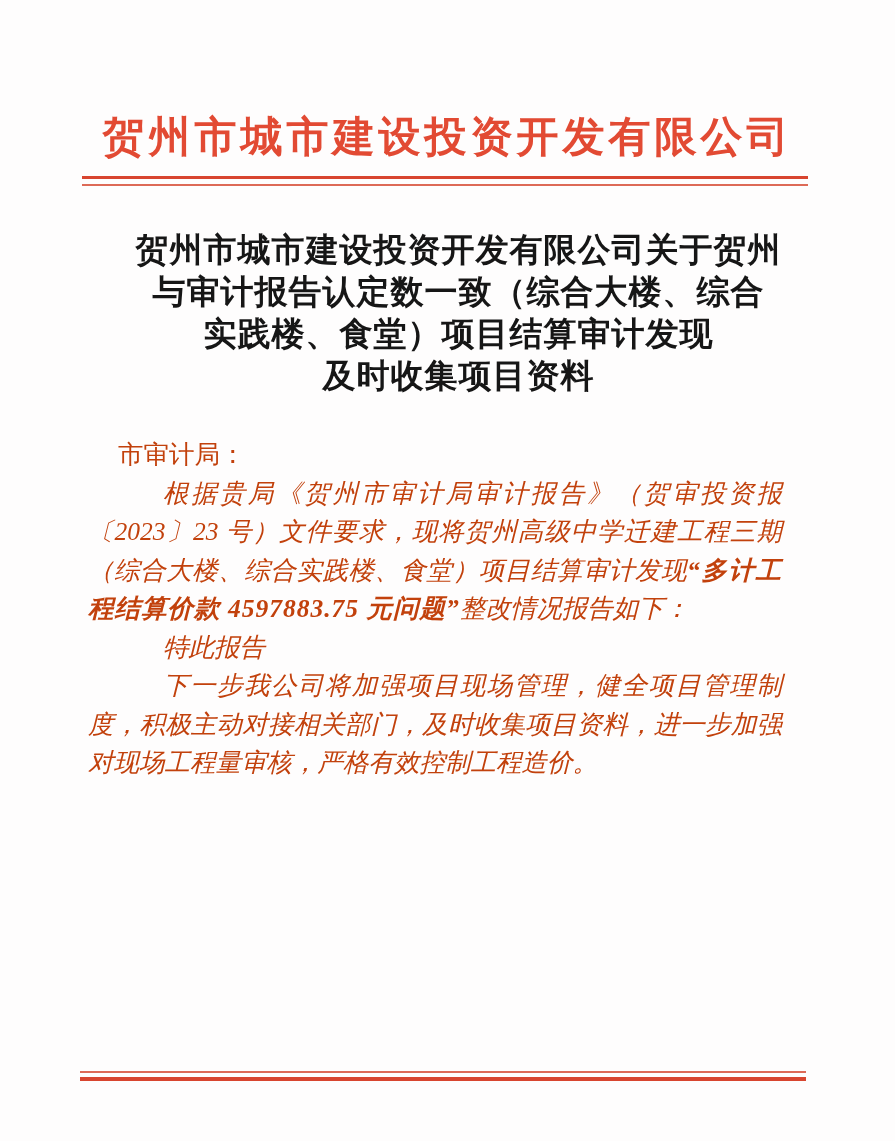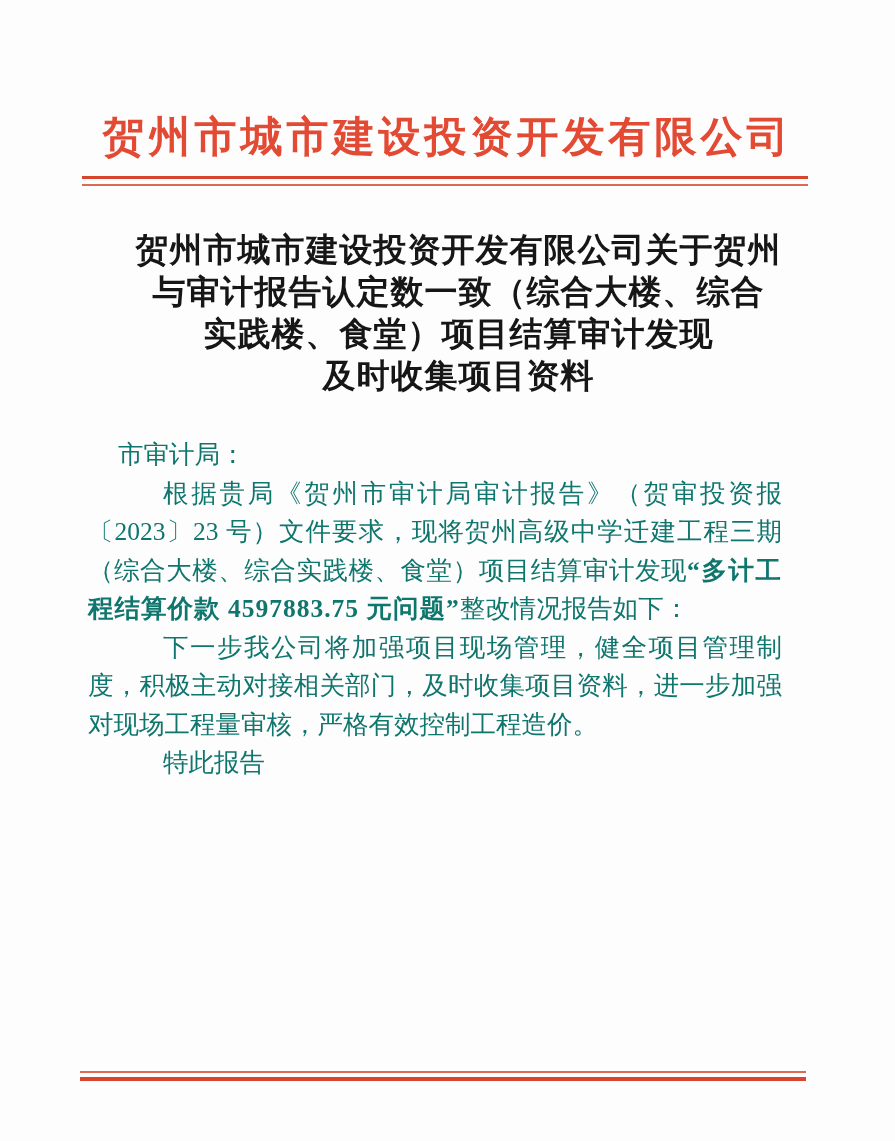--- a/index.html
+++ b/index.html
@@ -43,26 +43,26 @@
     padding-left: 11px;
   }
   .doc-title span { display: block; }
   .body-text {
     position: absolute;
     top: 436px;
     left: 88px;
     width: 694px;
     font-size: 25.5px;
     line-height: 38.5px;
-    color: #0f766e;
+    color: #c2410c;
     text-align: justify;
   }
   .body-text p { margin: 0; }
   .recipient { text-indent: 30px; }
-  .para { text-indent: 75px; }
+  .para { text-indent: 75px; font-style: italic; }
   .para strong { font-weight: bold; letter-spacing: 1px; }
 </style>
 </head>
 <body>
 
 <div class="page">
 
   <div class="letterhead" style="color: rgb(226, 74, 51);">贺州市城市建设投资开发有限公司</div>
 
   <div class="rule" style="top: 176px; left: 82px; width: 726px; height: 3px; background: rgb(216, 69, 47);"></div>
@@ -72,21 +72,21 @@
       <span>贺州市城市建设投资开发有限公司关于贺州</span>
       <span>与审计报告认定数一致（综合大楼、综合</span>
       <span>实践楼、食堂）项目结算审计发现</span>
       <span>及时收集项目资料</span>
     </div>
 
   <div class="body-text">
     <p class="recipient">市审计局：</p>
     <div id="paragraphs">
         <p class="para"><span>根据贵局《贺州市审计局审计报告》（贺审投资报〔2023〕23 号）文件要求，现将贺州高级中学迁建工程三期（综合大楼、综合实践楼、食堂）项目结算审计发现</span><strong>“多计工程结算价款 4597883.75 元问题”</strong><span>整改情况报告如下：</span></p>
+        <p class="para"><span>特此报告</span></p>
         <p class="para"><span>下一步我公司将加强项目现场管理，健全项目管理制度，积极主动对接相关部门，及时收集项目资料，进一步加强对现场工程量审核，严格有效控制工程造价。</span></p>
-        <p class="para"><span>特此报告</span></p>
       </div>
   </div>
 
   <div class="rule rule-light" style="top: 1071px; left: 80px; width: 726px; height: 2px; background: rgb(221, 106, 87);"></div>
   <div class="rule" style="top: 1077px; left: 80px; width: 726px; height: 4px; background: rgb(216, 69, 47);"></div>
 
 </div>
 
 </body></html>

